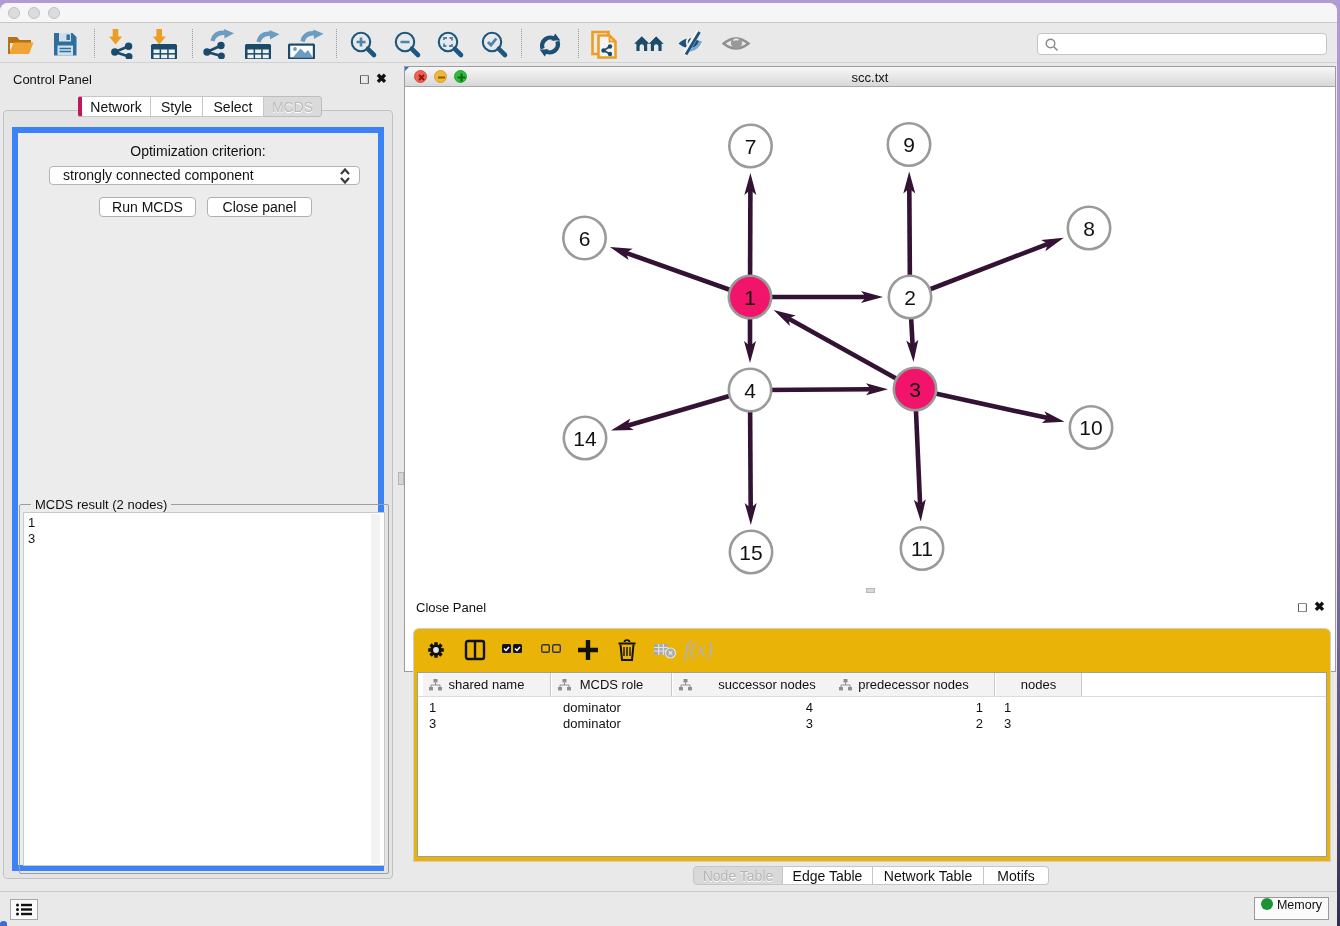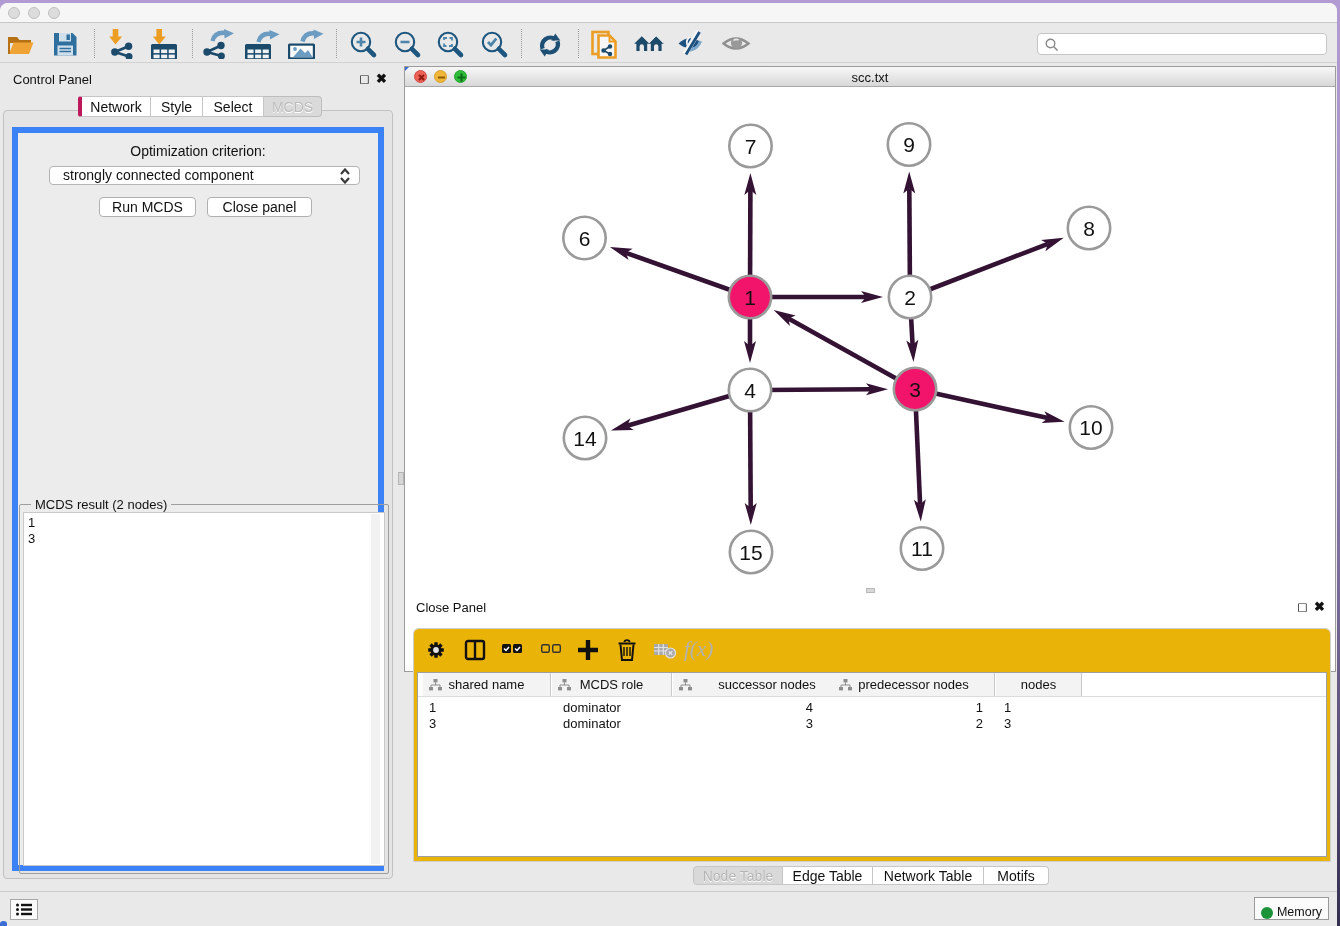--- a/index.html
+++ b/index.html
@@ -31,21 +31,21 @@
 .mtl svg { position:absolute; left:0.5px; top:0.5px; }
 #tp-title { position:absolute; left:416px; top:597px; font-size:13px; color:#111; }
 #tp-box { position:absolute; left:413px; top:625px; width:918px; height:234px; background:#eab308; border:1px solid #cfcfcf; border-radius:6px 6px 0 0; }
 #tp-table { position:absolute; left:3px; top:43px; width:910px; height:185px; background:#fff; border:1px solid #9f9f9f; }
 .th { position:absolute; top:0; height:23px; background:#f3f3f3; border-right:1px solid #c9c9c9; font-size:13px; color:#111; }
 .th .lbl { position:absolute; top:4px; width:100%; text-align:center; }
 .td { position:absolute; font-size:13px; color:#111; }
 .btab { font-size:14px; color:#111; background:#fff; border:1px solid #c6c6c6; border-left:none; text-align:center; height:19px; padding-top:1px; }
 #statusline { position:absolute; left:0; top:888px; width:1337px; border-top:1px solid #c9c9c9; }
 #hambtn { position:absolute; left:10px; top:896px; width:28px; height:21px; background:#fafafa; border:1px solid #a8a8a8; }
-#membtn { position:absolute; left:1254px; top:894px; width:75px; height:23px; background:#fbfbfb; border:1px solid #9a9a9a; font-size:12.5px; color:#111; white-space:nowrap; display:flex; align-items:flex-end; justify-content:center; gap:4px; }
+#membtn { position:absolute; left:1254px; top:894px; width:75px; height:23px; background:#fbfbfb; border:1px solid #9a9a9a; font-size:12.5px; color:#111; white-space:nowrap; display:flex; align-items:flex-start; justify-content:center; gap:4px; }
 </style></head>
 <body>
 <div id="win">
   <div id="titlebar">
     <div class="tl" style="left:8px"></div>
     <div class="tl" style="left:28px"></div>
     <div class="tl" style="left:48px"></div>
   </div>
   <div id="toolbar">
       <div class="tsep" style="left:94px"></div>

